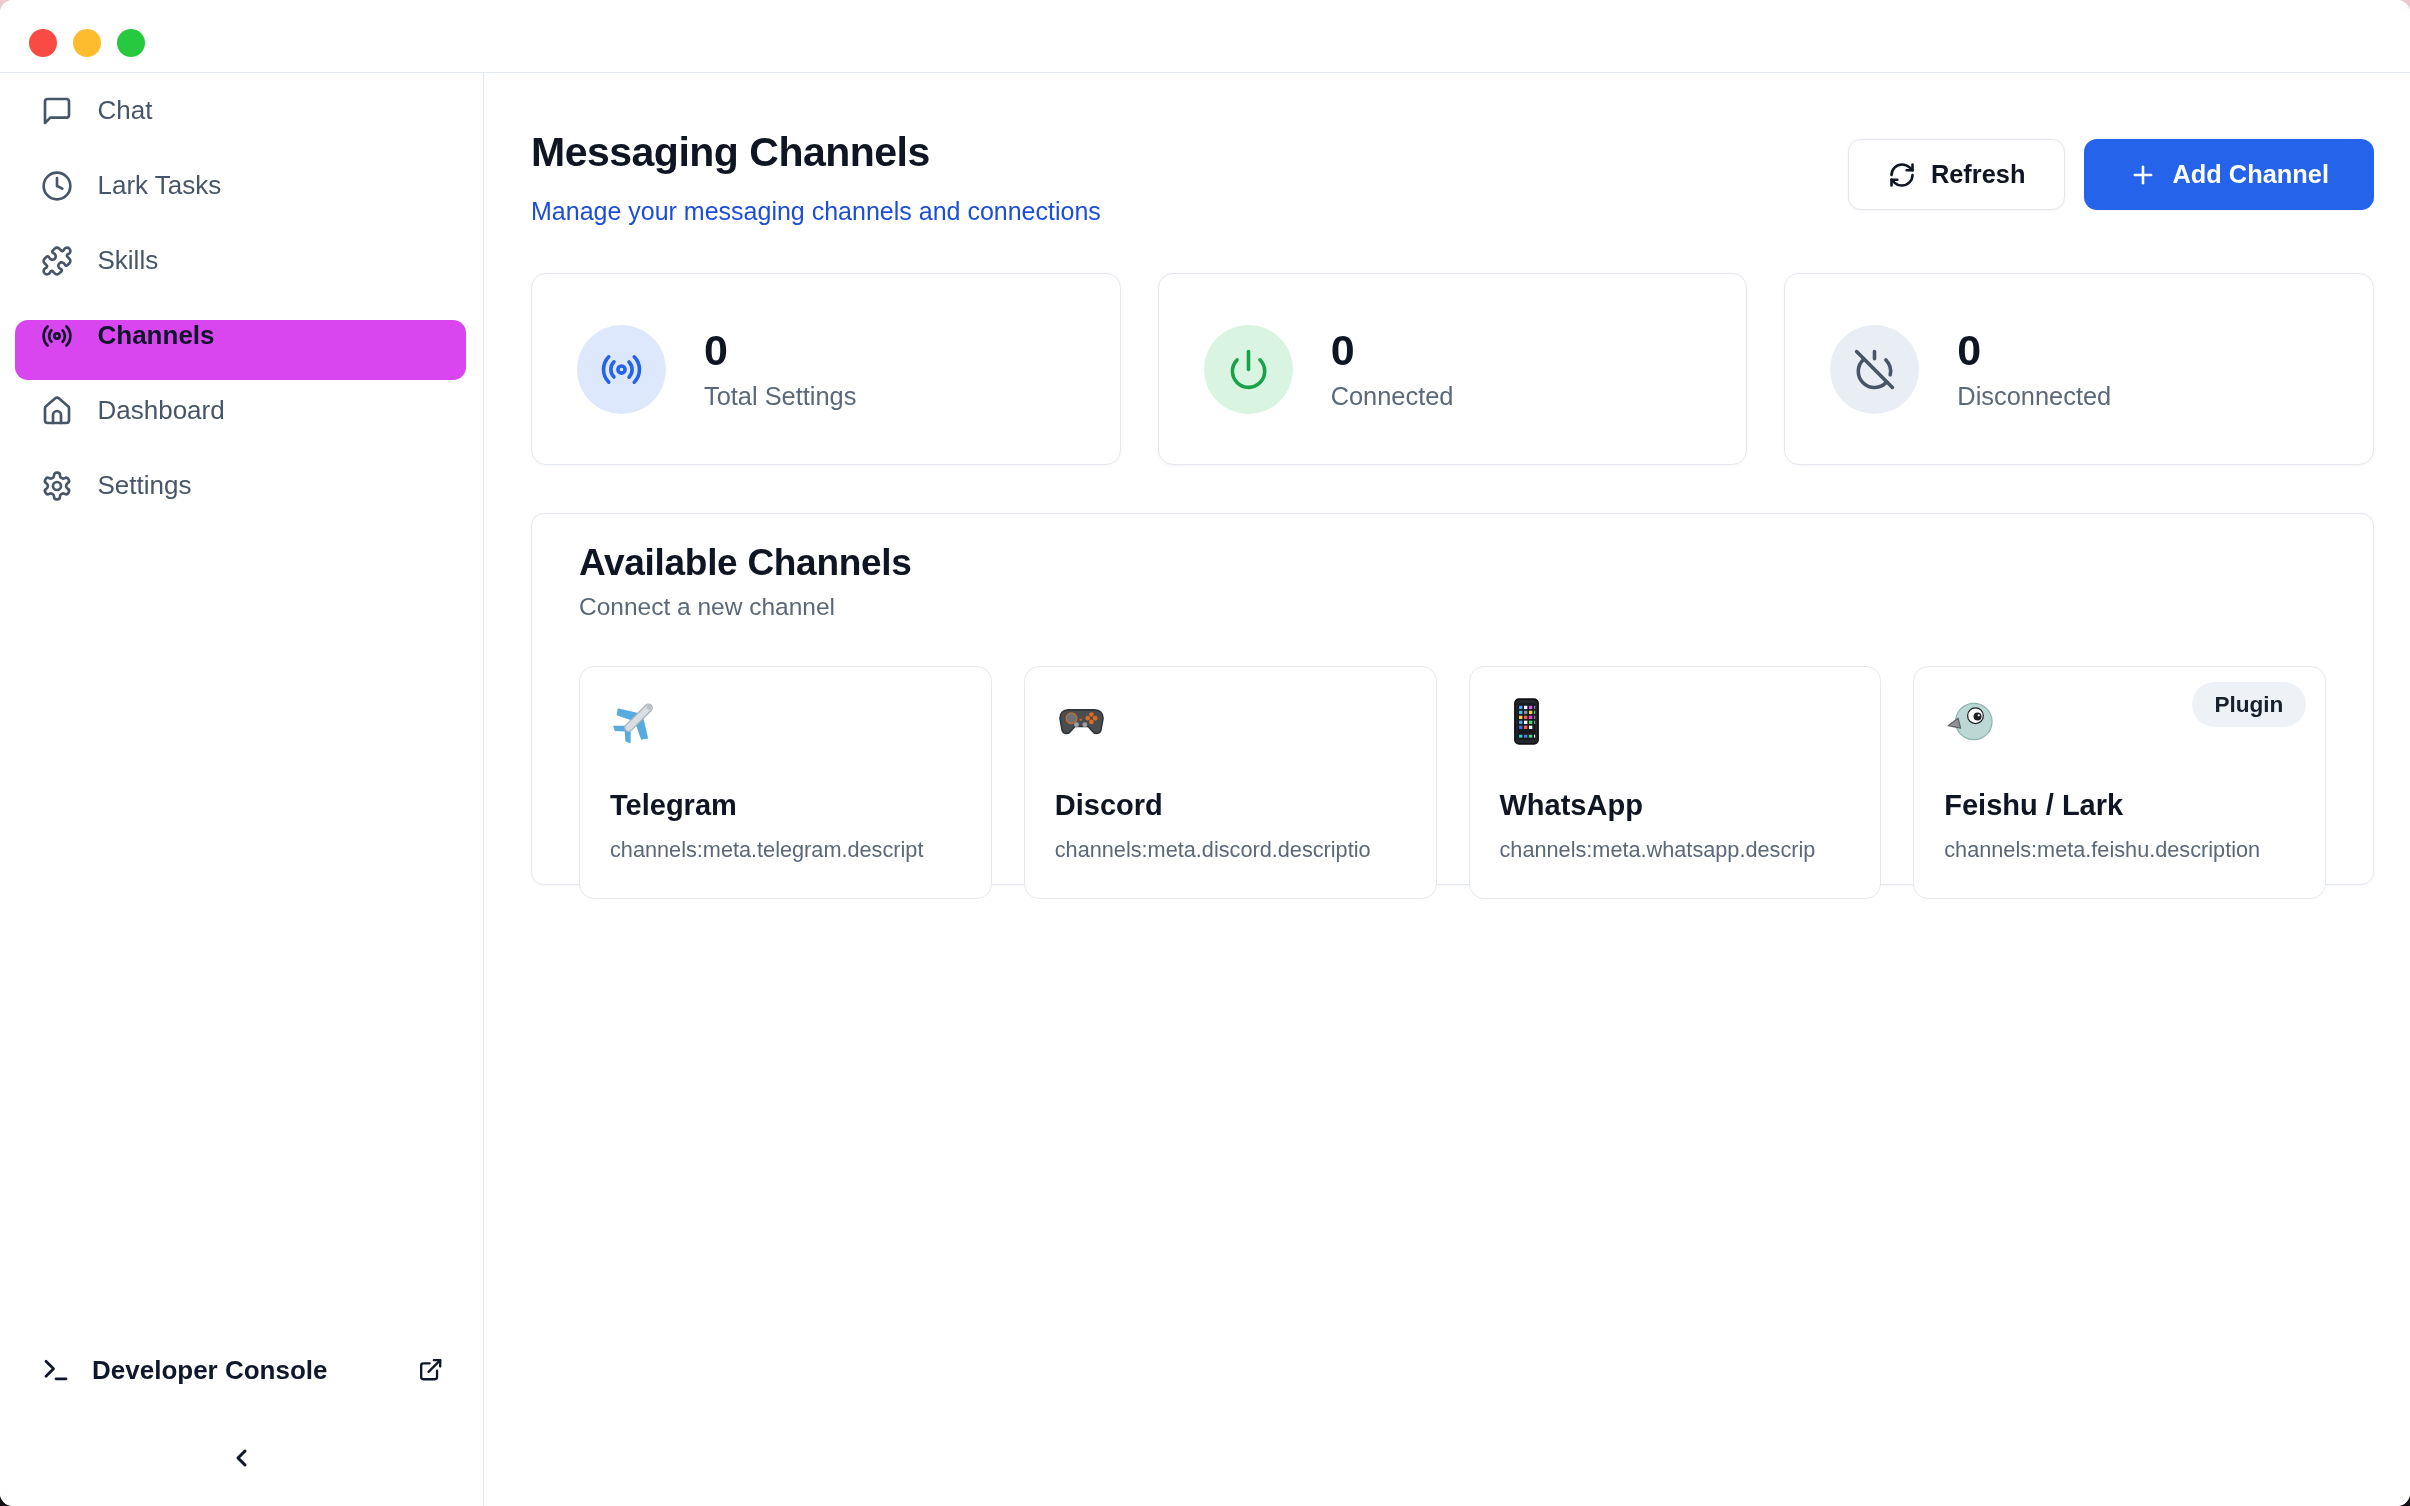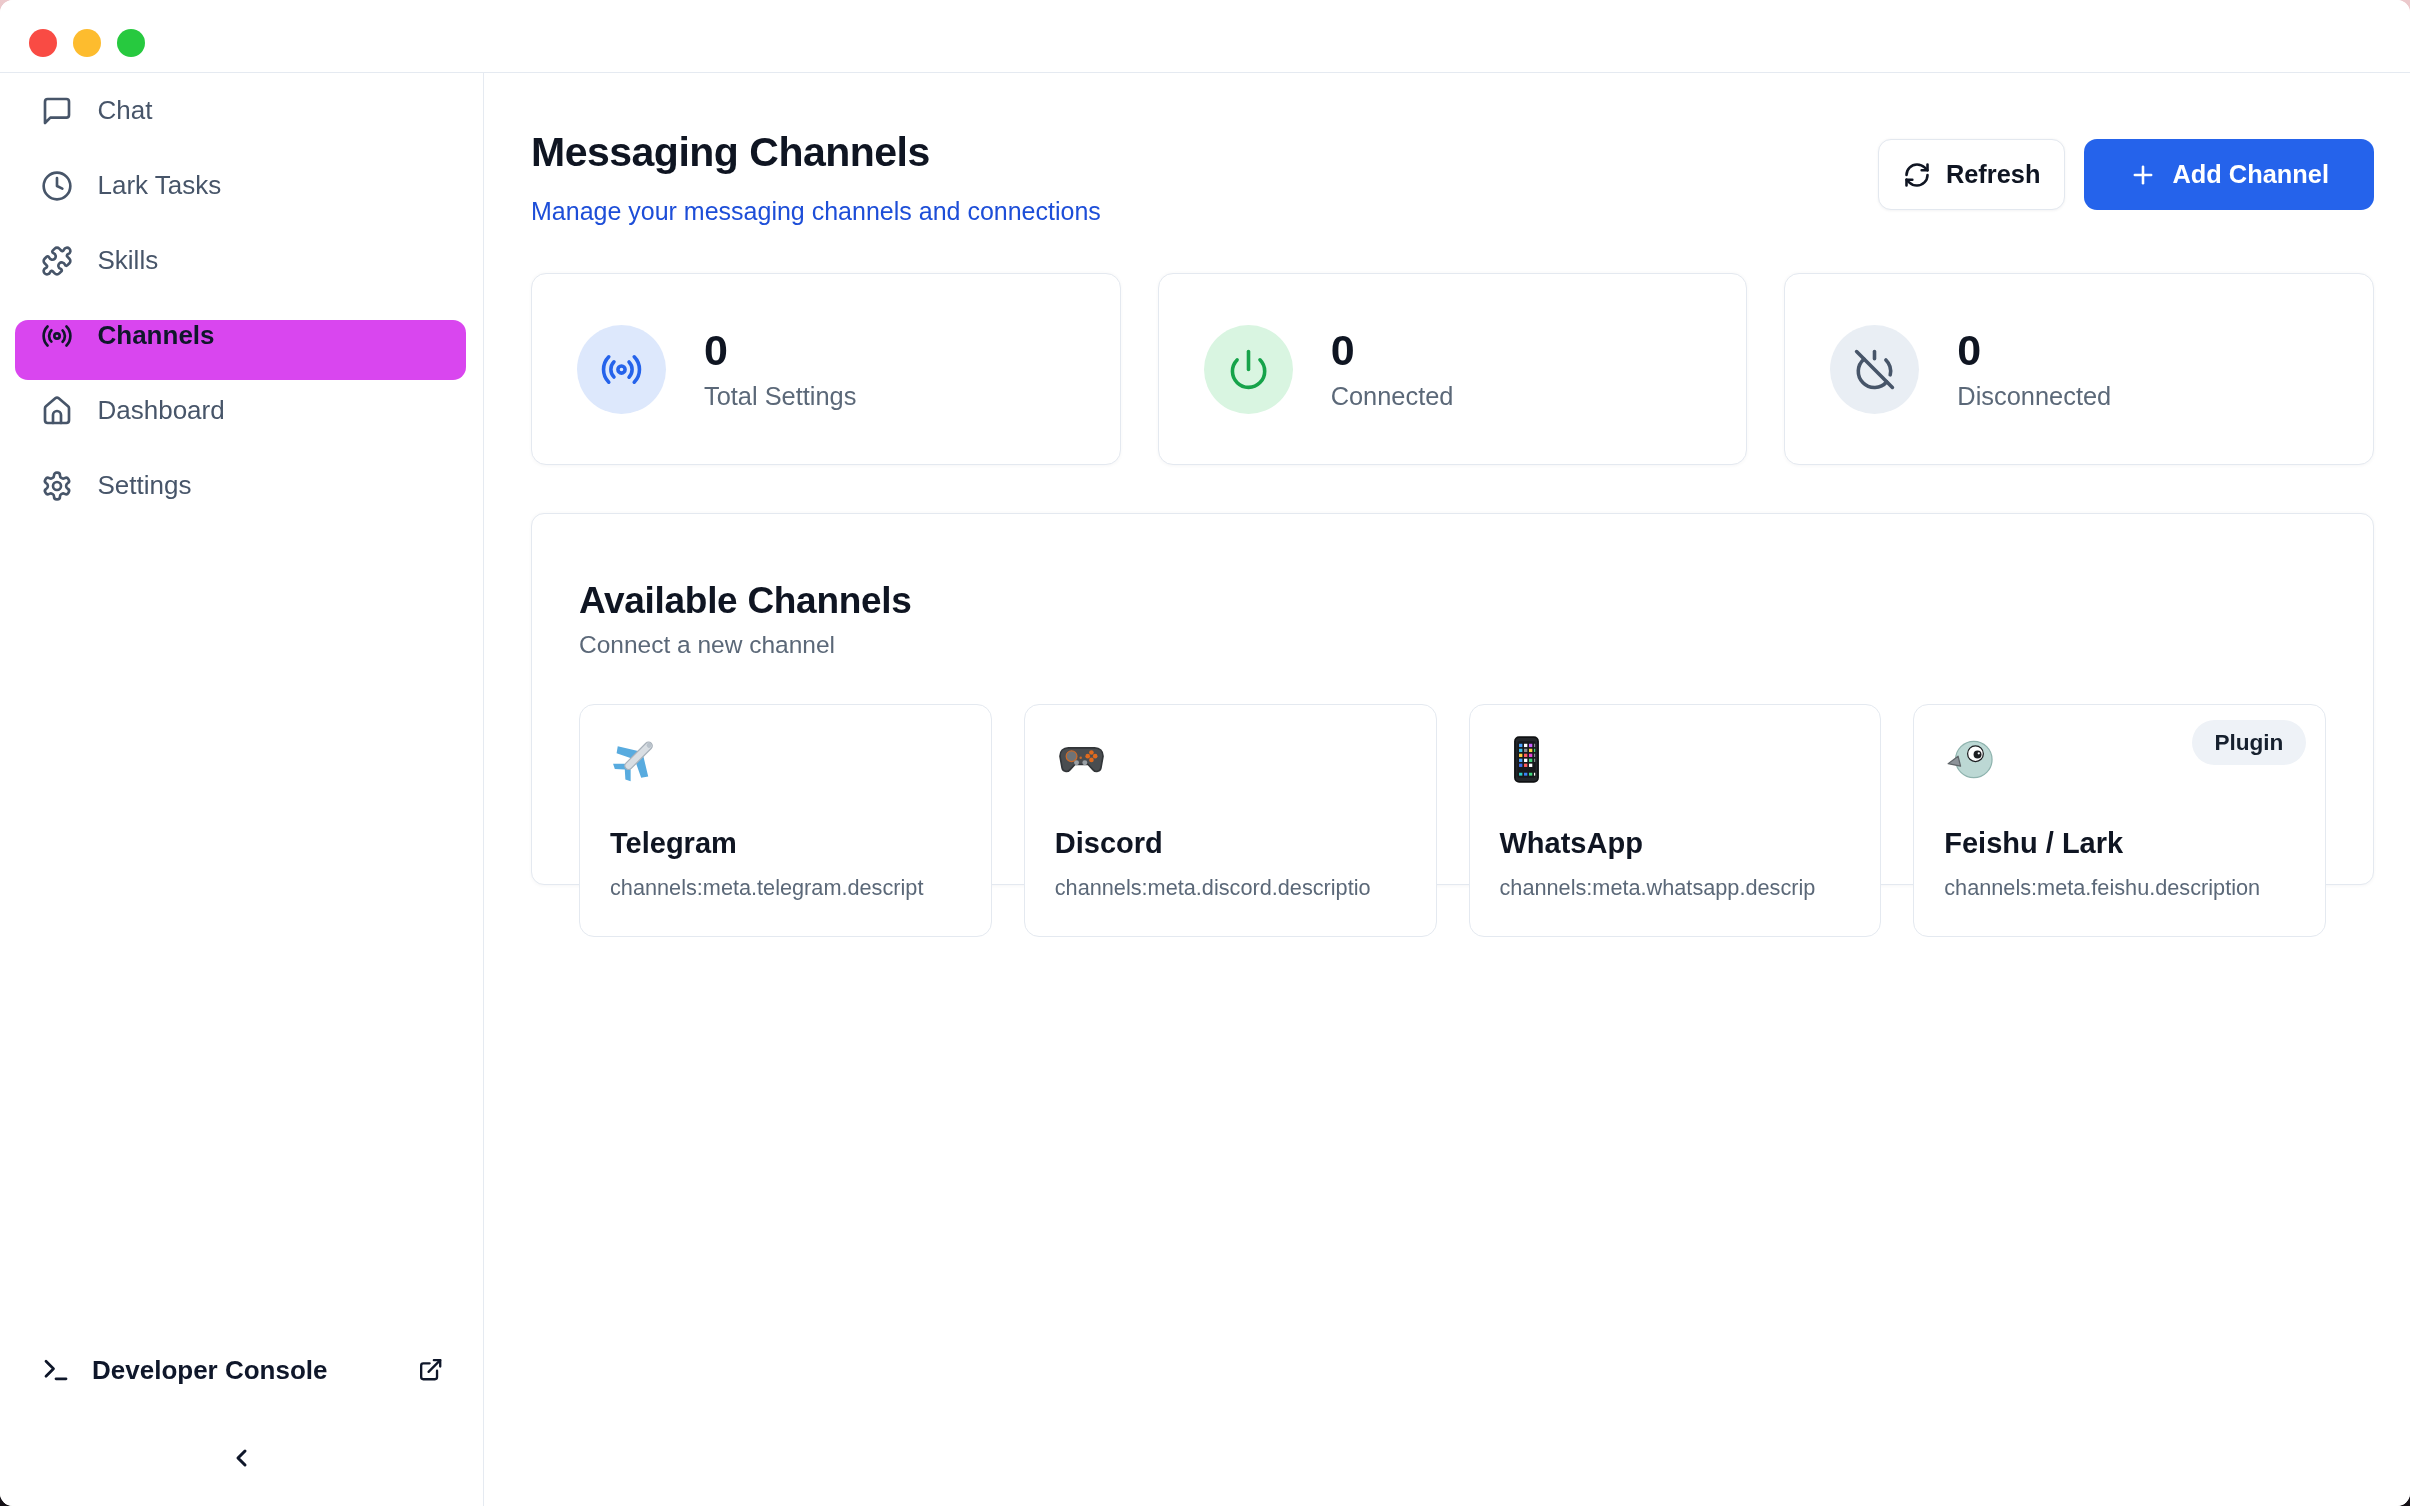--- a/index.html
+++ b/index.html
@@ -50,40 +50,40 @@
   .collapse-btn svg { width:28px; height:28px; stroke:#0f172a; fill:none; stroke-width:2.6; stroke-linecap:round; stroke-linejoin:round; }
   
   .main { position:absolute; left:484px; top:73px; right:0; bottom:0; background:#ffffff; }
   .page-head { position:absolute; left:47px; top:56px; }
   .page-title { font-size:41px; font-weight:700; color:#0f1522; letter-spacing:-0.5px; }
   .page-sub { margin-top:21px; font-size:25px; color:#1d4ed8; }
   .head-actions { position:absolute; top:66px; right:36px; display:flex; gap:19px; }
   .btn { height:71px; border-radius:13px; display:flex; align-items:center; gap:15px;
          font-size:25.4px; font-weight:600; cursor:pointer; }
   .btn svg { width:28px; height:28px; fill:none; stroke-width:2.2; stroke-linecap:round; stroke-linejoin:round; }
-  .btn.ghost { background:#ffffff; border:1.4px solid #e3e8ef; color:#0f1522; padding:0 24px; box-shadow:0 0.9px 2.8px rgba(15,23,42,.05); }
+  .btn.ghost { background:#ffffff; border:1.4px solid #e3e8ef; color:#0f1522; padding:0 39px; box-shadow:0 0.9px 2.8px rgba(15,23,42,.05); }
   .btn.ghost svg { stroke:#0f1522; }
   .btn.primary { background:#2563eb; border:none; color:#ffffff; padding:0 45px; }
   .btn.primary svg { stroke:#ffffff; }
   
   .stats { position:absolute; left:47px; right:36px; top:200px; height:192px;
            display:grid; grid-template-columns:repeat(3,1fr); gap:37px; }
   .stat-card { background:#fff; border:1.4px solid #e4e9f0; border-radius:15px;
                display:flex; align-items:center; padding-left:45px; gap:38px;
                box-shadow:0 0.9px 3.8px rgba(15,23,42,.04); }
   .stat-ic { width:89px; height:89px; border-radius:50%; display:flex; align-items:center; justify-content:center; flex:none; }
   .stat-ic svg { width:43px; height:43px; fill:none; stroke-width:2; stroke-linecap:round; stroke-linejoin:round; }
   .stat-ic.blue  { background:#dde8fc; } .stat-ic.blue svg  { stroke:#2563eb; }
   .stat-ic.green { background:#d9f5e1; } .stat-ic.green svg { stroke:#16a34a; }
   .stat-ic.gray  { background:#e9eef4; } .stat-ic.gray svg  { stroke:#475569; }
   .stat-val { font-size:43px; font-weight:700; color:#0f1522; line-height:1.1; }
   .stat-lbl { margin-top:7.5px; font-size:25.4px; color:#5b6878; }
   
   .avail { position:absolute; left:47px; right:36px; top:440px; height:372px;
-           border:1.4px solid #e4e9f0; border-radius:13px; background:#fff; padding:66px 47px;
+           border:1.4px solid #e4e9f0; border-radius:13px; background:#fff; padding:28px 47px;
            box-shadow:0 0.9px 3.8px rgba(15,23,42,.04); }
   .avail-title { font-size:37px; font-weight:700; color:#0f1522; letter-spacing:-0.3px; }
   .avail-sub { margin-top:9.4px; font-size:24.5px; color:#5b6878; }
   .chan-grid { margin-top:45px; display:grid; grid-template-columns:repeat(4,1fr); gap:32px; }
   .chan-card { position:relative; height:233px; border:1.4px solid #e4e9f0; border-radius:15px;
                background:#fff; padding:28px 30px; cursor:pointer; }
   .chan-emoji { width:53px; height:53px; }
   .chan-name { margin-top:38px; font-size:29px; font-weight:600; color:#0f1522; }
   .chan-desc { margin-top:15px; font-size:21.7px; color:#5b6878; white-space:nowrap; overflow:hidden; }
   .badge { position:absolute; top:15px; right:19px; background:#eef2f7; color:#16202e;

